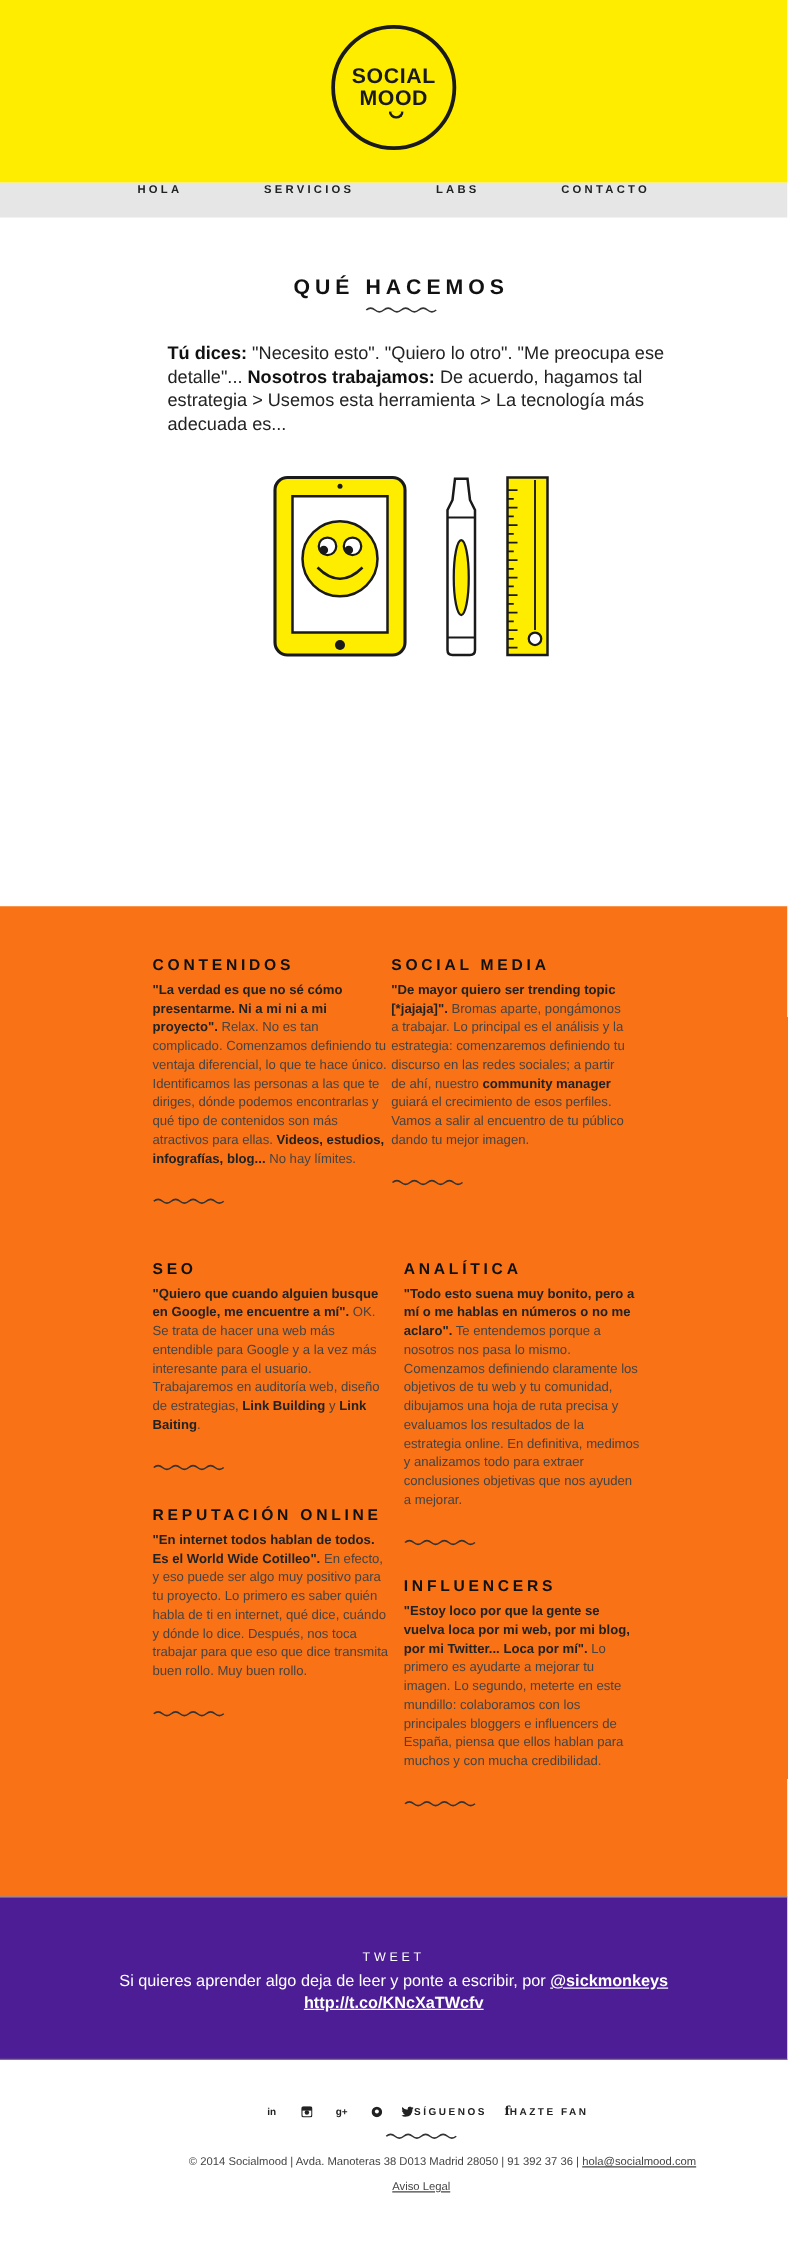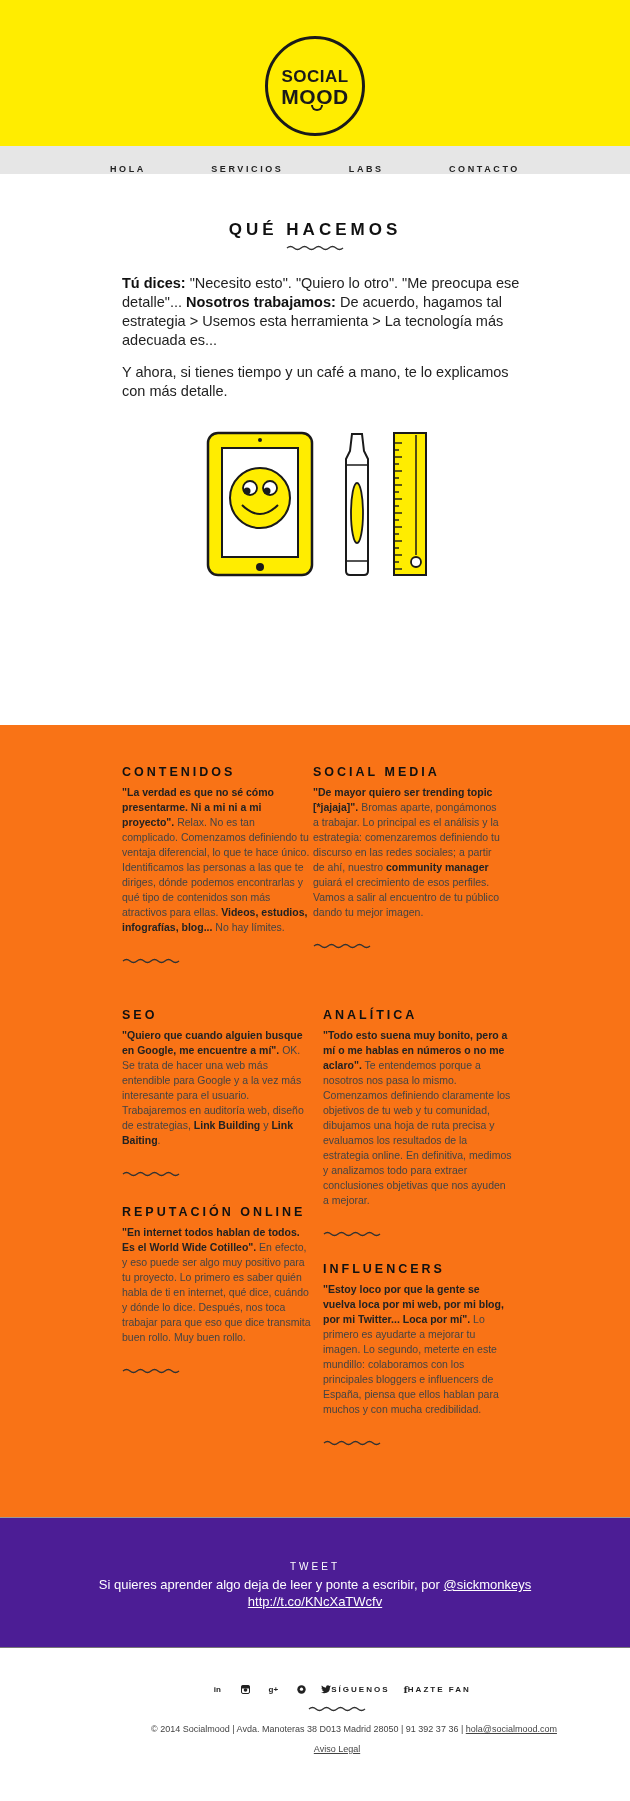--- a/index.html
+++ b/index.html
@@ -2,52 +2,52 @@
 <html><head>
 <meta charset="utf-8">
 <style>
   * { box-sizing: border-box; margin: 0; padding: 0; }
   html, body { width: 630px; background: #ffffff; }
   body { font-family: "Liberation Sans", "DejaVu Sans", sans-serif; color: #222; }
   a { color: inherit; }
 
   
   .header { height: 146px; background: #ffed00; position: relative; }
-  .logo { position: absolute; left: 265px; top: 36px; width: 100px; height: 100px; border: 3px solid #1a1a1a; border-radius: 50%; text-align: center; }
+  .logo { position: absolute; left: 265px; top: 20px; width: 100px; height: 100px; border: 3px solid #1a1a1a; border-radius: 50%; text-align: center; }
   .logo .l1 { position: absolute; top: 28px; left: 0; right: 0; font-weight: bold; font-size: 17px; letter-spacing: 0.5px; color: #1a1a1a; }
-  .logo .l2 { position: absolute; top: 46px; left: 0; right: 0; font-weight: bold; font-size: 21px; letter-spacing: 0.5px; color: #1a1a1a; }
+  .logo .l2 { position: absolute; top: 46px; left: 0; right: 0; font-weight: bold; font-size: 17px; letter-spacing: 0.5px; color: #1a1a1a; }
   .logo .smile { position: absolute; left: 43px; top: 66px; width: 12px; height: 6px; border: 2px solid #1a1a1a; border-top: none; border-radius: 0 0 8px 8px; }
 
   
-  .nav { height: 28px; background: #e6e6e6; display: flex; justify-content: center; align-items: flex-end; }
+  .nav { height: 28px; background: #e6e6e6; display: flex; justify-content: center; align-items: flex-start; }
   .nav-inner { width: 410px; display: flex; justify-content: space-between; }
   .nav a { text-decoration: none; font-size: 9px; letter-spacing: 2.6px; color: #222; font-weight: bold; }
 
   
-  .intro { padding: 46px 0 0 0; height: 551px; }
+  .intro { padding: 46px 0 0 12px; height: 551px; }
   .section-title { text-align: center; font-size: 17px; letter-spacing: 4px; font-weight: bold; color: #111; }
   .squiggle { display: block; margin: 4px auto 0 auto; }
   .intro-text { width: 400px; margin: 22px 0 0 122px; font-size: 14.5px; line-height: 19px; color: #222; }
   .intro-text p { margin-bottom: 13px; }
   .intro-text b { font-weight: bold; color: #111; }
   .illus { margin: 30px 0 0 206px; position: relative; height: 146px; }
 
   
   .services { background: #f97316; padding: 40px 0 0 0; height: 792px; position: relative; }
   .col { position: absolute; width: 190px; }
   .svc h3 { font-size: 12.5px; letter-spacing: 3px; font-weight: bold; color: #111; margin-bottom: 6px; }
   .svc p { font-size: 10.5px; line-height: 15px; color: #444; }
   .svc p b { color: #222; }
   .svc .sq { margin-top: 22px; display: block; }
 
   
   .tweet { background: #4c1d95; height: 131px; text-align: center; color: #fff; padding-top: 43px; border-top: 1px solid #999; border-bottom: 1px solid #777; }
   .tweet .label { font-size: 10px; letter-spacing: 3px; margin-bottom: 4px; }
   .tweet .msg { font-size: 13px; line-height: 17px; }
-  .tweet .msg a { font-weight: normal; text-decoration: underline; }
+  .tweet .msg a { font-weight: bold; text-decoration: underline; }
 
   
   .footer { padding-top: 36px; text-align: center; height: 153px; padding-left: 44px; }
   .social { display: flex; justify-content: center; align-items: center; gap: 0; font-size: 8px; letter-spacing: 2px; color: #222; font-weight: bold; }
   .social span { display: inline-block; }
   .ico { width: 10px; height: 10px; margin: 0 9px; display: inline-flex; align-items: center; justify-content: center; font-size: 8px; letter-spacing: 0; }
   .copy { font-size: 9px; color: #444; margin-top: 11px; margin-left: 34px; }
   .legal { font-size: 9px; color: #444; margin-top: 10px; display: inline-block; }
 </style>
 </head>
@@ -70,21 +70,20 @@
   </div>
 </div>
 
 <div class="intro">
   <h2 class="section-title">QUÉ HACEMOS</h2>
   <svg class="squiggle" width="58" height="8" viewBox="0 0 58 8">
     <path d="M1 4 Q4.5 1 8 4 T15 4 T22 4 T29 4 T36 4 T43 4 T50 4 T57 4" fill="none" stroke="#333" stroke-width="1.3"></path>
   </svg>
   <div class="intro-text">
     <p><b>Tú dices:</b><span> "Necesito esto". "Quiero lo otro". "Me preocupa ese detalle"... </span><b>Nosotros trabajamos:</b><span> De acuerdo, hagamos tal estrategia &gt; Usemos esta herramienta &gt; La tecnología más adecuada es...</span></p>
-    <p>Y ahora, si tienes tiempo y un café a mano, te lo explicamos con más detalle.</p>
   </div>
   <div class="illus">
     <svg width="108" height="146" viewBox="0 0 108 146" style="position:absolute;left:0;top:0">
       <rect x="2" y="2" width="104" height="142" rx="10" fill="#ffed00" stroke="#1a1a1a" stroke-width="2.5"></rect>
       <rect x="16" y="17" width="76" height="109" fill="#fff" stroke="#1a1a1a" stroke-width="2"></rect>
       <circle cx="54" cy="9" r="2" fill="#1a1a1a"></circle>
       <circle cx="54" cy="136" r="4" fill="#1a1a1a"></circle>
       <circle cx="54" cy="67" r="30" fill="#ffed00" stroke="#1a1a1a" stroke-width="2"></circle>
       <circle cx="44" cy="57" r="7" fill="#fff" stroke="#1a1a1a" stroke-width="1.8"></circle>
       <circle cx="64" cy="57" r="7" fill="#fff" stroke="#1a1a1a" stroke-width="1.8"></circle>

